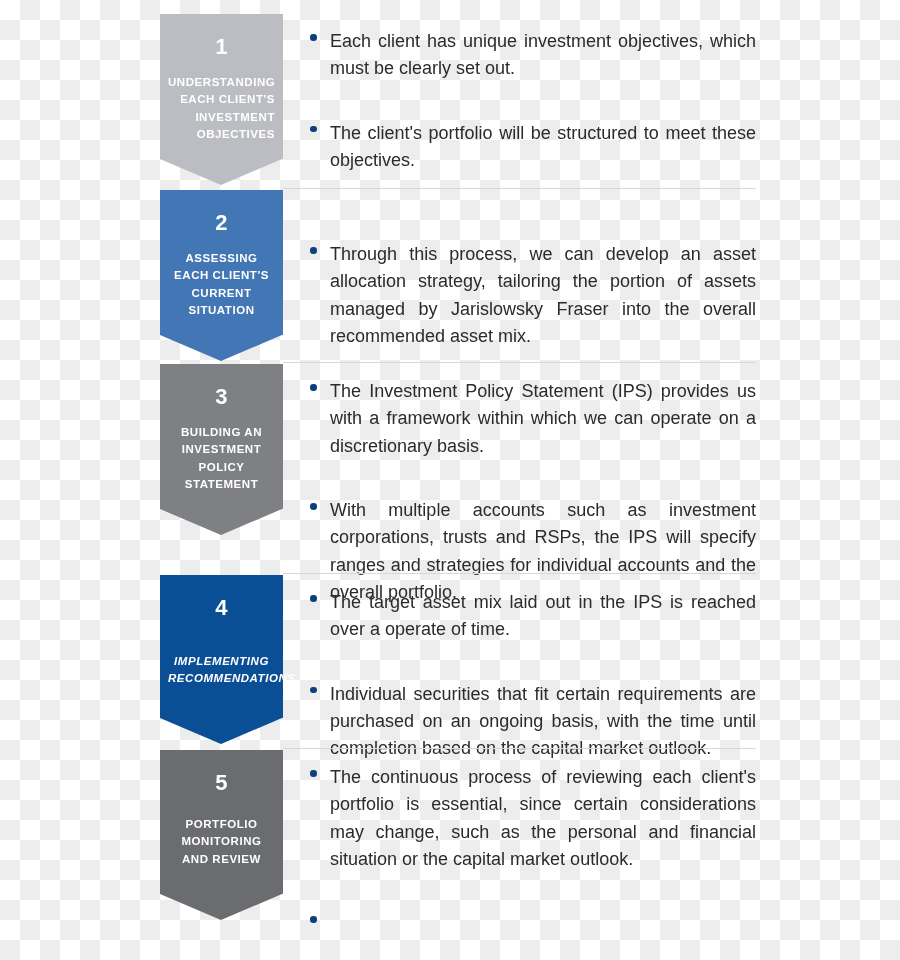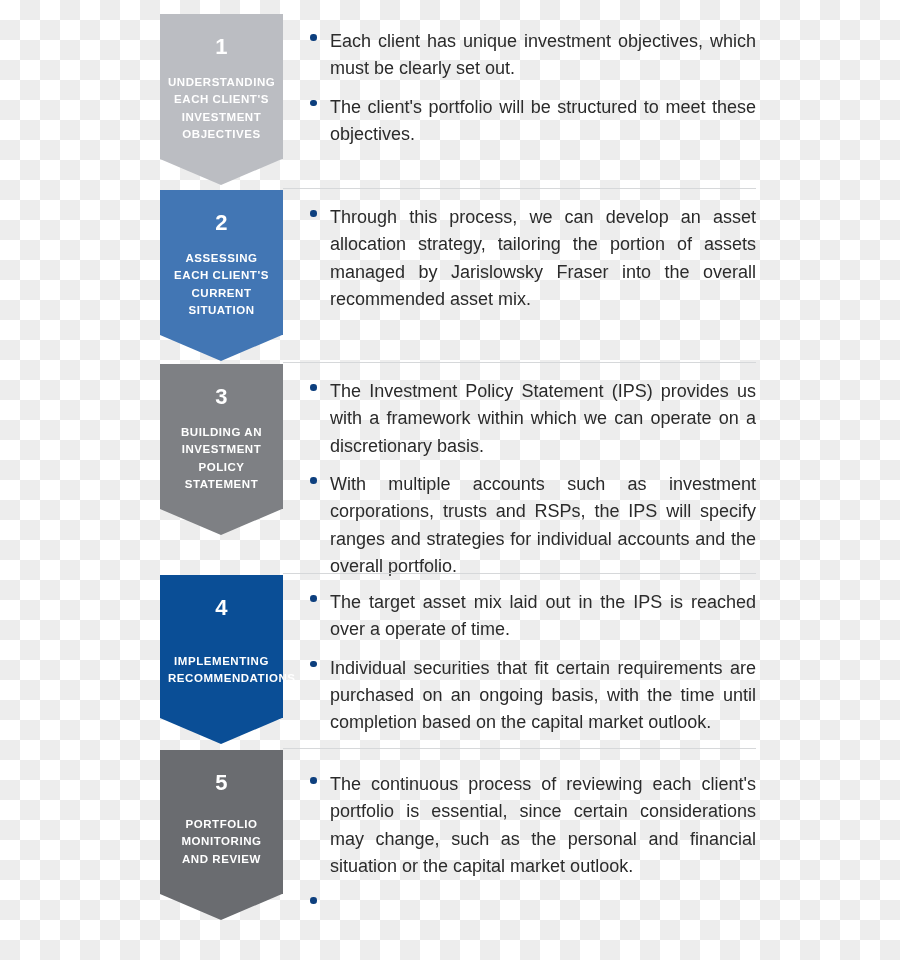--- a/index.html
+++ b/index.html
@@ -85,20 +85,21 @@
     position: relative;
     padding-left: 22px;
     margin-bottom: 11px;
     font-size: 18px;
     line-height: 1.52;
     color: #2b2b2b;
     text-align: justify;
   }
   .bullet-item:last-child {
     margin-bottom: 0;
+    margin-top: 37px;
   }
   .bullet-item .dot {
     position: absolute;
     left: 2px;
     top: 6px;
     width: 6.5px;
     height: 6.5px;
     border-radius: 50%;
     background: #0d3f7e;
   }
@@ -113,21 +114,21 @@
 </style>
 </head>
 <body>
 
 <div class="canvas">
 
   <div class="step" style="top:14px;">
     <div class="banner-wrap">
       <div class="banner" style="color:#bbbdc2; background:#bbbdc2;">
         <div class="banner-num" style="color:#ffffff;">1</div>
-        <div class="banner-title" style="color:#ffffff;">UNDERSTANDING EACH CLIENT'S INVESTMENT OBJECTIVES</div>
+        <div class="banner-title" style="color:#ffffff;text-align:right;">UNDERSTANDING EACH CLIENT'S INVESTMENT OBJECTIVES</div>
       </div>
     </div>
     <div class="content" style="top:14px;">
       <ul class="bullet-list">
         <li class="bullet-item"><span class="dot"></span><span>Each client has unique investment objectives, which must be clearly set out.</span></li>
         <li class="bullet-item"><span class="dot"></span><span>The client's portfolio will be structured to meet these objectives.</span></li>
       </ul>
     </div>
   </div>
 
@@ -163,41 +164,41 @@
       </ul>
     </div>
   </div>
 
   <div class="separator" style="top:573px;"></div>
 
   <div class="step" style="top:575px;">
     <div class="banner-wrap">
       <div class="banner" style="color:#0a4e96; background:#0a4e96; padding-bottom:30px;">
         <div class="banner-num" style="color:#ffffff;">4</div>
-        <div class="banner-title" style="color:#ffffff; margin-top:34px;">IMPLEMENTING RECOMMENDATIONS</div>
+        <div class="banner-title" style="color:#ffffff; margin-top:34px;font-style:italic;">IMPLEMENTING RECOMMENDATIONS</div>
       </div>
     </div>
     <div class="content" style="top:14px;">
       <ul class="bullet-list">
         <li class="bullet-item"><span class="dot"></span><span>The target asset mix laid out in the IPS is reached over a operate of time.</span></li>
         <li class="bullet-item"><span class="dot"></span><span>Individual securities that fit certain requirements are purchased on an ongoing basis, with the time until completion based on the capital market outlook.</span></li>
       </ul>
     </div>
   </div>
 
   <div class="separator" style="top:748px;"></div>
 
   <div class="step" style="top:750px;">
     <div class="banner-wrap">
       <div class="banner" style="color:#6a6c70; background:#6a6c70; padding-bottom:26px;">
         <div class="banner-num" style="color:#ffffff;">5</div>
         <div class="banner-title" style="color:#ffffff; margin-top:22px;">PORTFOLIO MONITORING AND REVIEW</div>
       </div>
     </div>
-    <div class="content" style="top:21px;">
+    <div class="content" style="top:14px;">
       <ul class="bullet-list">
         <li class="bullet-item"><span class="dot"></span><span>The continuous process of reviewing each client's portfolio is essential, since certain considerations may change, such as the personal and financial situation or the capital market outlook.</span></li>
         <li class="bullet-item"><span class="dot"></span></li>
       </ul>
     </div>
   </div>
 
 </div>
 
 </body></html>

